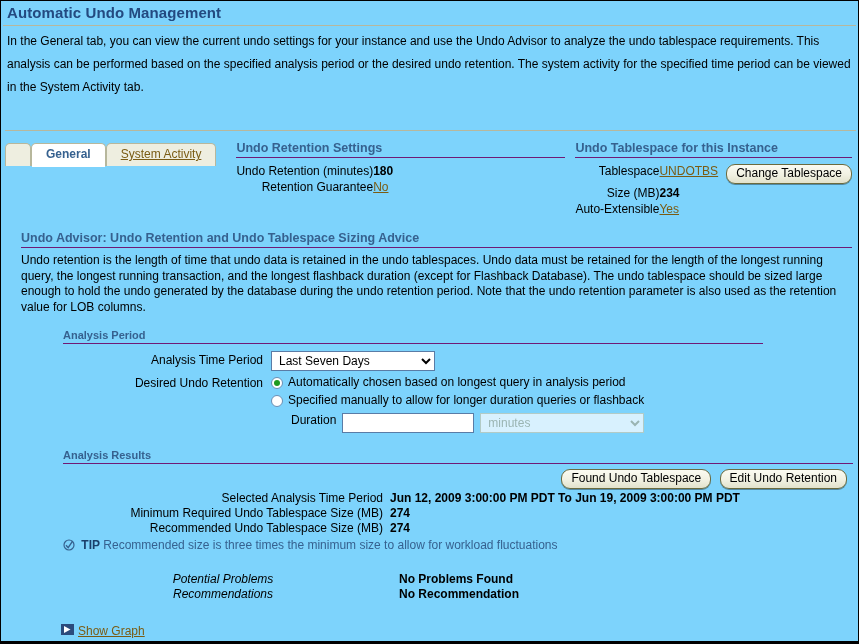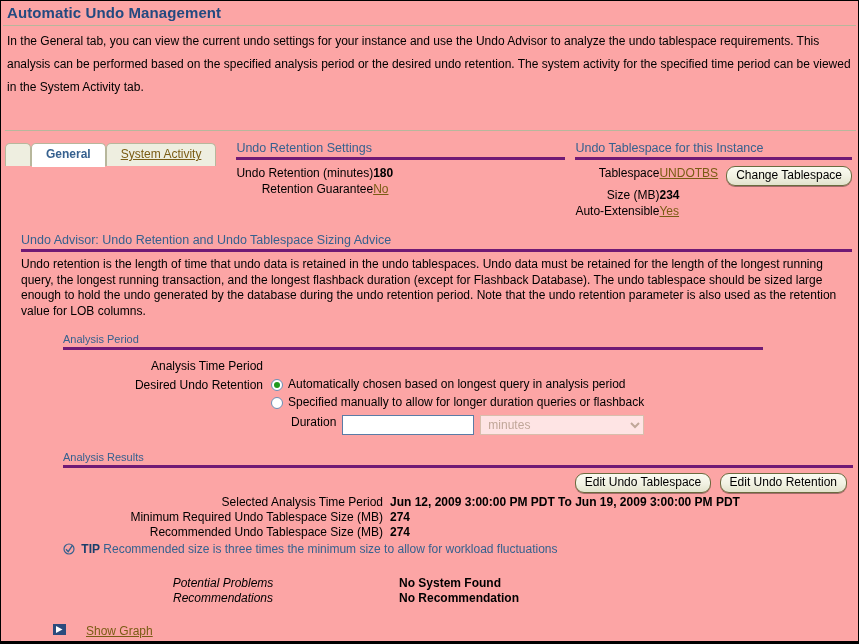--- a/index.html
+++ b/index.html
@@ -10,21 +10,21 @@
   body {
     font-family: "Liberation Sans", "DejaVu Sans", sans-serif;
     font-size: 12px;
     color: #000000;
   }
   #page {
     position: relative;
     width: 859px;
     height: 644px;
     overflow: hidden;
-    background: #fca5a5;
+    background: #7dd3fc;
     border: 1px solid #000000;
     box-sizing: border-box;
   }
 
   
   .page-title {
     font-size: 15px;
     font-weight: bold;
     color: #234a80;
     padding: 3px 0 4px 6px;
@@ -90,24 +90,24 @@
   }
   .tab a {
     color: #7a5c14;
     text-decoration: underline;
   }
   .tab-clear { clear: both; }
 
   
   .sec-head {
     font-size: 12.5px;
-    font-weight: normal;
+    font-weight: bold;
     color: #36618f;
     padding-bottom: 2px;
-    border-bottom: 3px solid #701a75;
+    border-bottom: 1px solid #701a75;
   }
   .sec-head.sub {
     font-size: 11px;
     color: #36618f;
   }
 
   
   .cols {
     display: flex;
     padding-top: 10px;
@@ -300,26 +300,25 @@
     margin-top: 18px;
   }
   table.problems-tbl { border-collapse: collapse; width: 700px; }
   table.problems-tbl td { font-size: 12px; padding: 0 0 1px 0; vertical-align: top; }
   table.problems-tbl td.plbl { width: 320px; text-align: center; padding-right: 16px; white-space: nowrap; font-style: italic; }
   table.problems-tbl td.pval { font-weight: bold; white-space: nowrap; }
 
   
   .showgraph {
     position: absolute;
-    left: 52px;
+    left: 60px;
     bottom: 5px;
     display: flex;
     align-items: center;
     font-size: 12px;
-    gap: 16px;
   }
   .showgraph a {
     color: #7a5c14;
     text-decoration: underline;
   }
   .tri-icon {
     margin-right: 4px;
     display: inline-block;
     vertical-align: middle;
   }
@@ -406,20 +405,23 @@
     <div class="sec-head">Undo Advisor: Undo Retention and Undo Tablespace Sizing Advice</div>
     <div class="advisor-text">Undo retention is the length of time that undo data is retained in the undo tablespaces. Undo data must be retained for the length of the longest running query, the longest running transaction, and the longest flashback duration (except for Flashback Database). The undo tablespace should be sized large enough to hold the undo generated by the database during the undo retention period. Note that the undo retention parameter is also used as the retention value for LOB columns.</div>
   </div>
 
   <div class="analysis-period">
     <div class="sec-head sub">Analysis Period</div>
 
     <div class="ap-body">
       <div class="ap-row">
         <div class="ap-label">Analysis Time Period</div>
+        <select class="ddl">
+          <option>Last Seven Days</option>
+        </select>
       </div>
 
       <div class="ap-row">
         <div class="ap-label">Desired Undo Retention</div>
         <div>
           <div class="radio-line">
             <span class="radio on"></span>
             <span>Automatically chosen based on longest query in analysis period</span>
           </div>
           <div class="radio-line">
@@ -437,21 +439,21 @@
 
         </div>
       </div>
     </div>
   </div>
 
   <div class="analysis-results">
     <div class="sec-head sub">Analysis Results</div>
 
     <div class="ar-buttons">
-      <span class="btn">Edit Undo Tablespace</span>
+      <span class="btn">Found Undo Tablespace</span>
       <span class="btn">Edit Undo Retention</span>
     </div>
 
     <table class="results">
       <tbody>
           <tr>
         <td class="rlbl">Selected Analysis Time Period</td>
         <td class="rval">Jun 12, 2009 3:00:00 PM PDT To Jun 19, 2009 3:00:00 PM PDT</td>
       </tr>
       <tr>
@@ -474,21 +476,21 @@
       </span>
       <span class="tip-word">TIP</span>
       <span>Recommended size is three times the minimum size to allow for workload fluctuations</span>
     </div>
 
     <div class="problems">
       <table class="problems-tbl">
         <tbody>
             <tr>
           <td class="plbl">Potential Problems</td>
-          <td class="pval">No System Found</td>
+          <td class="pval">No Problems Found</td>
         </tr>
         <tr>
           <td class="plbl">Recommendations</td>
           <td class="pval">No Recommendation</td>
         </tr>
       </tbody>
         </table>
     </div>
   </div>
 

